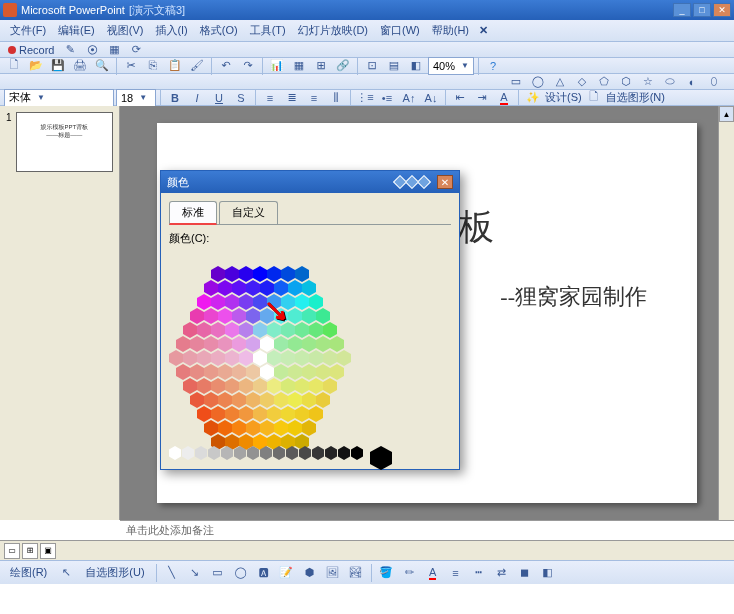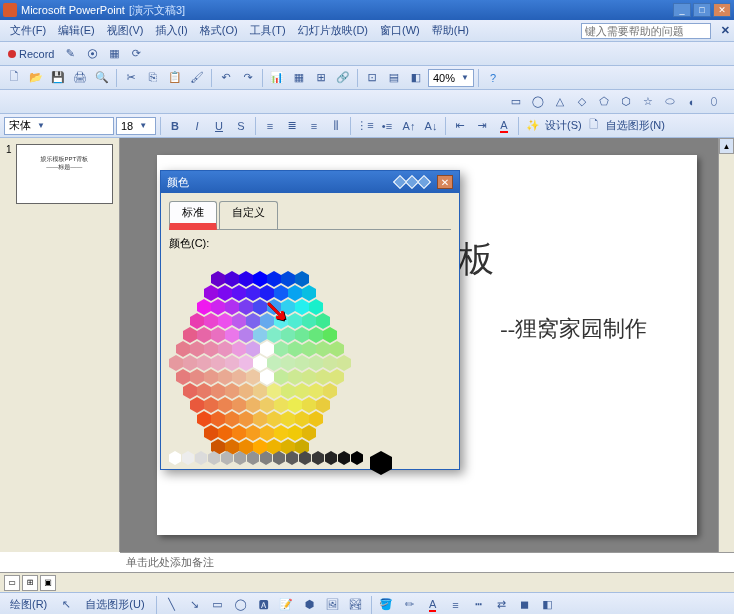--- a/index.html
+++ b/index.html
@@ -8,21 +8,21 @@
 .titlebar .icon{width:14px;height:14px;background:#d85a2e;margin-right:4px;border-radius:2px}
 .titlebar .doc{color:#cfe3ff;margin-left:4px}
 .titlebar .spacer{flex:1}
 .winbtn{width:18px;height:14px;background:#5a91d8;border:1px solid #3f72b6;margin-left:2px;display:flex;align-items:center;justify-content:center;color:#fff;font-size:9px;cursor:pointer}
 .winbtn.close{background:#d8865a}
 .menubar{background:linear-gradient(#e8eefb,#d6e2f4);height:22px;display:flex;align-items:center;border-bottom:1px solid #a5bde0;padding:0 4px}
 .menubar .mi{padding:18px 6px;cursor:pointer;color:#2a4a87}
 .menubar .help{flex:1;text-align:right;padding-right:6px}
 .menubar input.help-input{width:130px;height:16px;border:1px solid #8aa6d2;padding:0 3px;font-size:11px;color:#999}
 .menubar .qx{color:#2a4a87;font-weight:bold;margin-left:4px;cursor:pointer}
-.toolbar{background:linear-gradient(#e8eefb,#d6e2f4);height:24px;display:flex;align-items:center;border-bottom:1px solid #a5bde0;padding:0 4px;gap:2px}
+.toolbar{background:linear-gradient(#e8eefb,#d6e2f4);height:16px;display:flex;align-items:center;border-bottom:1px solid #a5bde0;padding:0 4px;gap:2px}
 .tbtn{width:20px;height:20px;display:flex;align-items:center;justify-content:center;cursor:pointer;border-radius:2px;color:#3a5a95}
 .sep{width:1px;height:18px;background:#a5bde0;margin:0 2px}
 .record{display:flex;align-items:center;gap:3px;padding:0 4px;color:#2a4a87;cursor:pointer}
 .record .dot{width:8px;height:8px;background:#d43030;border-radius:50%}
 .combo{height:18px;border:1px solid #8aa6d2;background:#fff;display:flex;align-items:center;padding:0 4px;cursor:pointer}
 .combo .arrow{margin-left:6px;color:#3a5a95;font-size:8px}
 .workarea{display:flex;height:414px;background:#808080}
 .leftpane{width:120px;background:#ece9d8;border-right:1px solid #999;display:flex;flex-direction:column}
 .tabs{display:flex;background:#d6e2f4;height:20px;border-bottom:1px solid #999}
 .tab{padding:2px 8px;cursor:pointer;border-right:1px solid #999;background:#ece9d8}
@@ -40,21 +40,21 @@
 .drawbar{background:linear-gradient(#e8eefb,#d6e2f4);height:24px;display:flex;align-items:center;border-top:1px solid #a5bde0;padding:0 4px;gap:3px}
 
 .dialog{position:absolute;left:160px;top:170px;width:300px;height:300px;background:#ece9d8;border:1px solid #2560b8;box-shadow:4px 4px 10px rgba(0,0,0,.4);z-index:100}
 .dlg-title{background:linear-gradient(#3b7bd4,#2560b8);height:22px;color:#fff;display:flex;align-items:center;padding:0 6px}
 .dlg-title .sq{display:flex;gap:2px;margin-left:auto;margin-right:8px}
 .dlg-title .sq span{width:10px;height:10px;background:#6fa3e0;transform:rotate(45deg);border:1px solid #fff}
 .dlg-title .x{width:16px;height:14px;background:#d8865a;border:1px solid #8a4a2a;display:flex;align-items:center;justify-content:center;font-size:10px;cursor:pointer}
 .dlg-body{padding:8px;position:relative;height:276px}
 .dlg-tabs{display:flex;border-bottom:1px solid #919b9c;margin-bottom:6px}
 .dlg-tab{padding:3px 12px;border:1px solid #919b9c;border-bottom:none;background:#ece9d8;cursor:pointer;margin-right:2px;border-radius:3px 3px 0 0}
-.dlg-tab.active{background:#fcfcfe;border-bottom:7px solid #ef4444;margin-bottom:-1px}
+.dlg-tab.active{background:#fcfcfe;border-bottom:2px solid #ef4444;margin-bottom:-1px}
 .dlg-btns{position:absolute;right:10px;top:8px;display:flex;flex-direction:column;gap:6px}
 .dlg-btn{width:60px;height:20px;border:1px solid #7a8a99;background:#ece9d8;cursor:pointer;border-radius:3px}
 .hexagon{position:relative;width:170px;height:170px;margin:20px 0 0 0}
 .hex{position:absolute;width:14px;height:16px;clip-path:polygon(50% 0,100% 25%,100% 75%,50% 100%,0 75%,0 25%);cursor:pointer}
 .cursor-arrow{position:absolute;left:105px;top:108px;width:30px;height:30px;z-index:5}
 .cursor-arrow svg{filter:drop-shadow(1px 1px 0 #000)}
 .grayrow{display:flex;gap:1px;margin-top:10px}
 .grayrow .hex{position:static}
 .preview{position:absolute;right:14px;bottom:10px;text-align:center}
 .preview .box{width:40px;height:38px;border:1px solid #666;background:#d4ecff;margin:2px 0}
@@ -79,21 +79,20 @@
 <div class="menubar">
   <span class="mi">文件(F)</span>
   <span class="mi">编辑(E)</span>
   <span class="mi">视图(V)</span>
   <span class="mi">插入(I)</span>
   <span class="mi">格式(O)</span>
   <span class="mi">工具(T)</span>
   <span class="mi">幻灯片放映(D)</span>
   <span class="mi">窗口(W)</span>
   <span class="mi">帮助(H)</span>
-  <div class="help"><input class="help-input" placeholder="键入需要帮助的问题" style=""></div>
   <span class="qx">✕</span>
 </div>
 
 <div class="toolbar">
   <div class="record">
       <span class="dot"></span>
       <span>Record</span>
     </div>
   <div class="tbtn">✎</div>
   <div class="tbtn">⦿</div>

